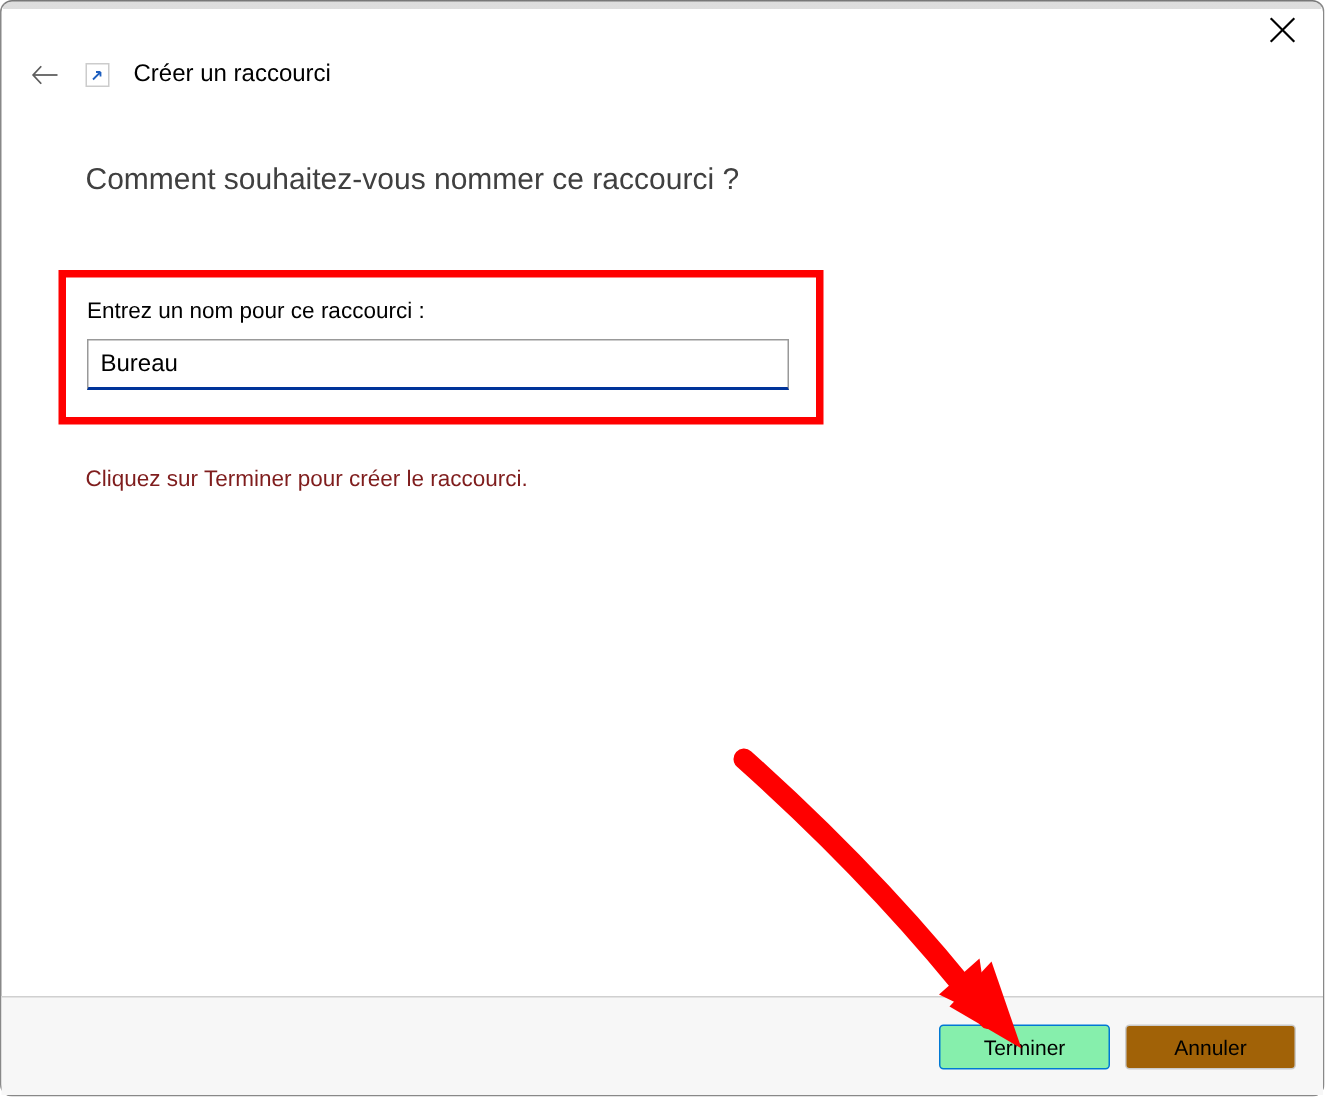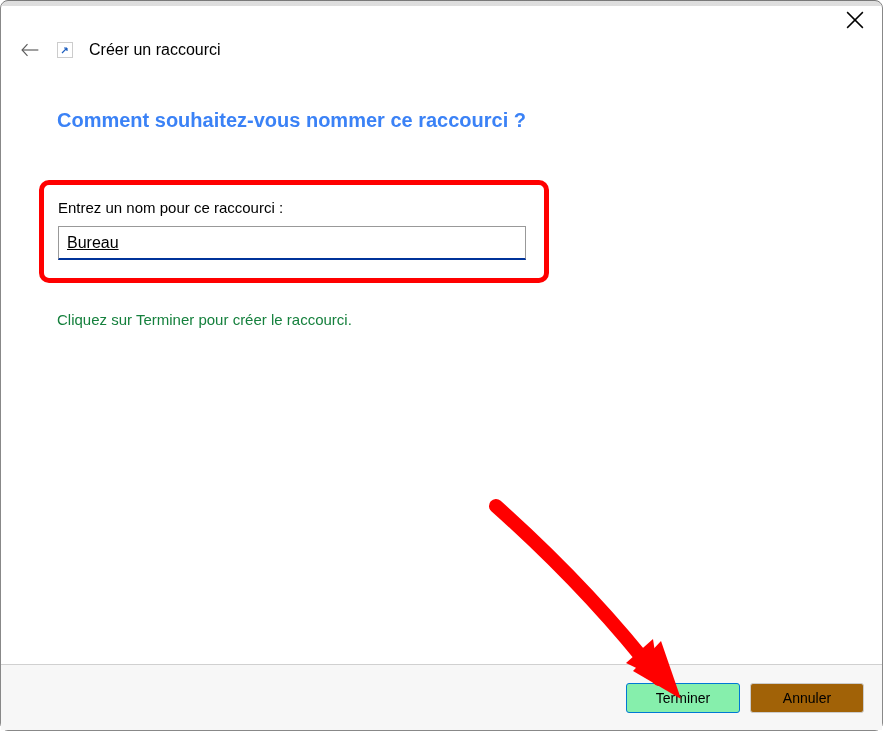--- a/index.html
+++ b/index.html
@@ -78,28 +78,28 @@
     .wizard-title {
       font-size: 16px;
       color: #000;
       font-weight: 400;
     }
     .content {
       padding: 48px 56px 0 56px;
       flex: 1;
     }
     .heading {
-      color: #3b82f6;
+      color: #404040;
       font-size: 20px;
-      font-weight: 700;
+      font-weight: 400;
       margin-bottom: 48px;
     }
     .highlight-box {
       border: 5px solid #ff0000;
-      border-radius: 10px;
+      border-radius: 0;
       padding: 14px 14px 18px 14px;
       margin-left: -18px;
       width: 510px;
       margin-bottom: 28px;
     }
     .field-label {
       font-size: 15px;
       color: #000;
       margin-bottom: 10px;
       display: block;
@@ -107,25 +107,24 @@
     .name-input {
       width: 468px;
       height: 34px;
       border: 1px solid #999;
       border-bottom: 2px solid #003399;
       padding: 4px 8px;
       font-size: 16px;
       font-family: inherit;
       outline: none;
       background: #fff;
-      text-decoration: underline;
     }
     .help-text {
       font-size: 15px;
-      color: #15803d;
+      color: #7f1d1d;
       margin-top: 8px;
     }
     .footer {
       height: 66px;
       border-top: 1px solid #d0d0d0;
       background: #f7f7f7;
       display: flex;
       justify-content: flex-end;
       align-items: center;
       padding: 0 18px;

